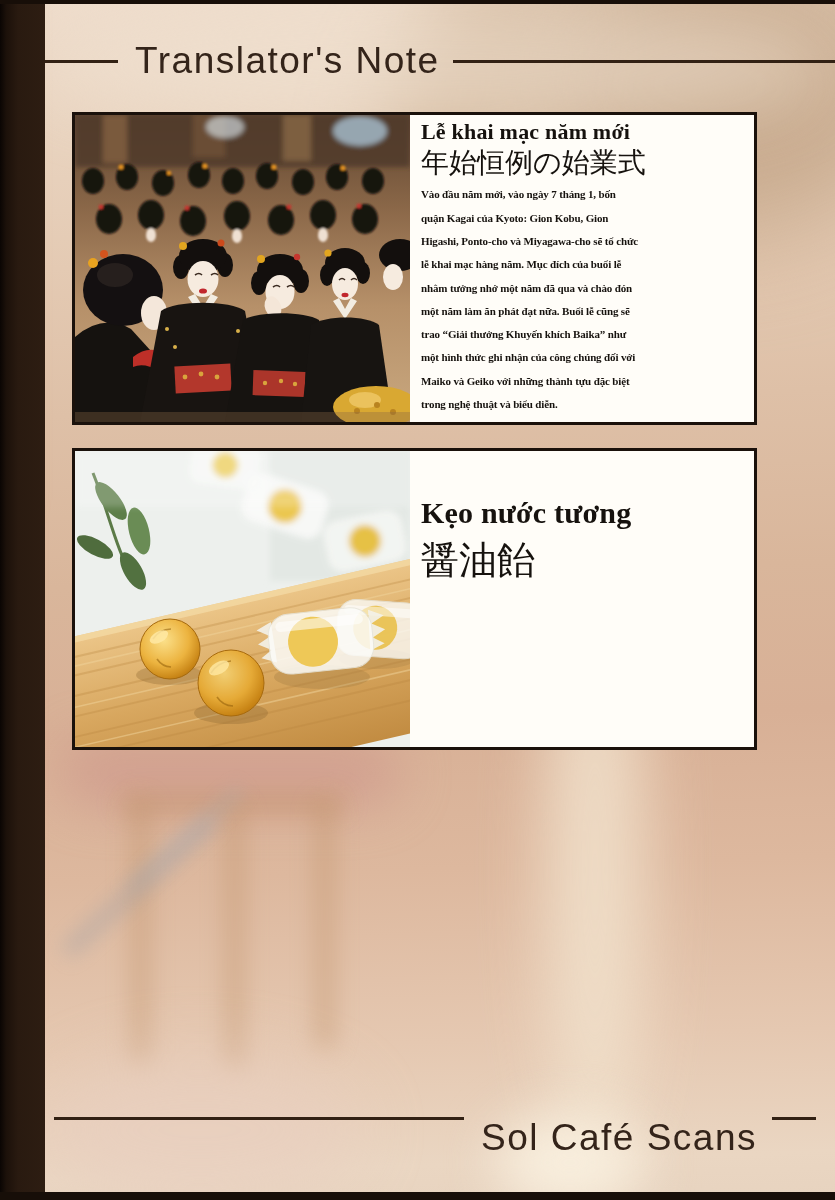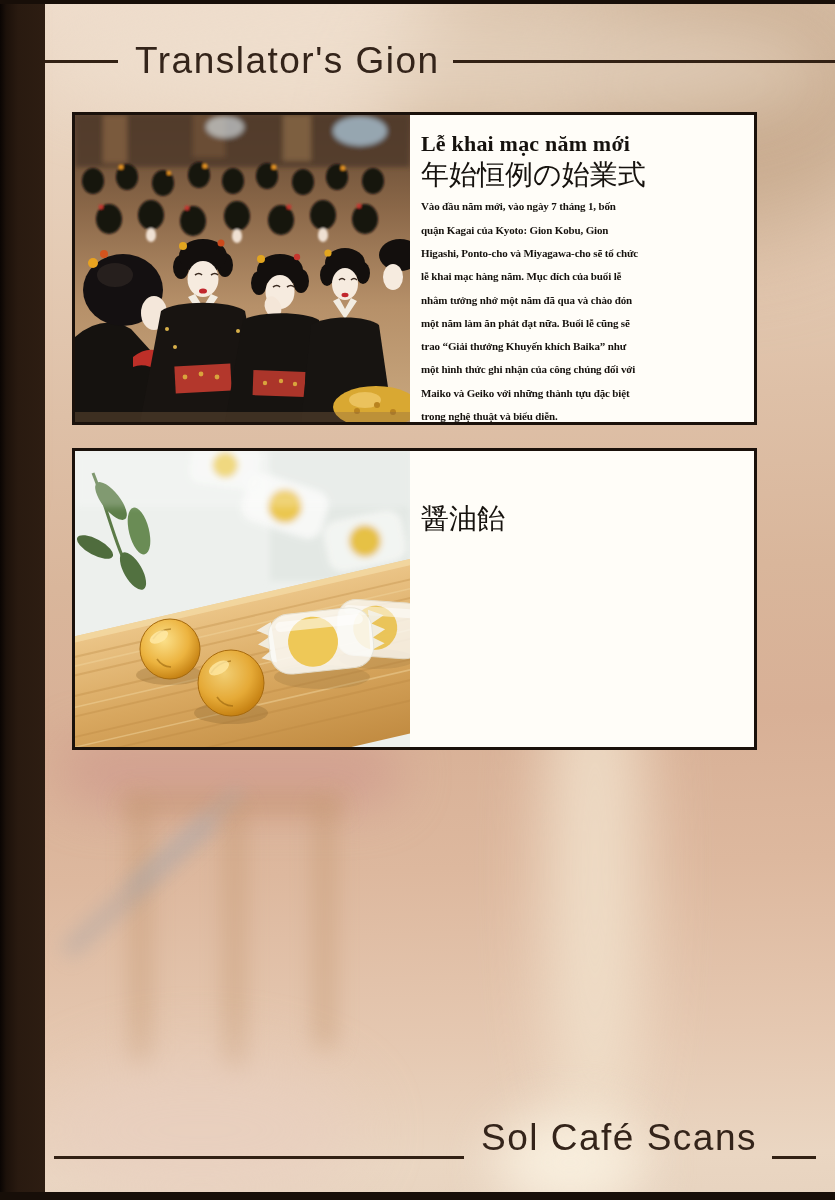--- a/index.html
+++ b/index.html
@@ -31,39 +31,39 @@
   .top-line{position:absolute;top:0;left:0;right:0;height:4px;background:#170e08;z-index:5;}
   .bottom-line{position:absolute;bottom:0;left:0;right:0;height:8px;background:#170e08;z-index:5;}
   .left-bar{position:absolute;top:0;left:0;bottom:0;width:45px;z-index:4;
     background:linear-gradient(90deg,#0a0503 0%,#1c110a 14%,#291a10 40%,#2d1d12 100%);}
   
   .rule{height:3px;background:#322114;}
   .note-header{position:absolute;left:45px;right:0;top:36px;height:50px;display:flex;align-items:center;z-index:6;}
   .note-header .dash-l{width:73px;margin-right:17px;}
   .note-header .rule-r{flex:1;margin-left:13px;}
   .wordmark{font-size:37px;font-weight:400;color:#34241a;letter-spacing:1.5px;white-space:nowrap;}
-  .scan-footer{position:absolute;left:54px;right:19px;top:1117px;height:42px;display:flex;align-items:flex-end;z-index:6;}
+  .scan-footer{position:absolute;left:54px;right:19px;top:1117px;height:42px;display:flex;align-items:flex-start;z-index:6;}
   .scan-footer .rule-l{flex:1;margin-right:17px;}
   .scan-footer .dash-r{width:44px;margin-left:15px;}
   
   .card{position:absolute;left:72px;width:685px;background:#fffdf8;border:3px solid #1a110b;
     display:flex;z-index:6;box-sizing:border-box;}
   .card1{top:112px;height:313px;}
   .card2{top:448px;height:302px;}
   .card-image{width:335px;flex:none;position:relative;overflow:hidden;background:#c9a87f;}
   .card-image svg{position:absolute;inset:0;width:100%;height:100%;display:block;}
-  .card-text{flex:1;min-width:0;padding:16px 0 0 11px;color:#16120e;
+  .card-text{flex:1;min-width:0;padding:4px 0 0 11px;color:#16120e;
     font-family:"Liberation Serif","DejaVu Serif",serif;}
   .card-text h2{margin:0;font-size:22px;line-height:1.2;font-weight:bold;letter-spacing:.2px;white-space:pre;}
   .card-text h3{margin:0 0 3px;font-size:28px;line-height:1.25;font-weight:500;white-space:pre;}
   .card-text p{margin:0;font-weight:bold;white-space:pre;}
   .card1 .card-text p{font-size:11px;line-height:23.3px;letter-spacing:-0.15px;}
   .card2 .card-text{padding-top:44px;}
   .card2 .card-text h2{font-size:30px;}
-  .card2 .card-text h3{font-size:28px;margin:6px 0 0;}
+  .card2 .card-text h3{font-size:38px;margin:6px 0 0;}
   .card2 .card-text p{margin-top:21px;font-size:22px;line-height:33px;letter-spacing:-0.2px;}
 </style>
 </head>
 <body>
 
 <div class="page">
 
   <div class="bg">
     <div class="base"></div>
     <div class="blob b1"></div>
@@ -82,21 +82,21 @@
     <div class="blob b14"></div>
       <div class="blob b15"></div>
   </div>
 
   <div class="top-line"></div>
   <div class="left-bar"></div>
   <div class="bottom-line"></div>
 
   <header class="note-header">
     <span class="rule dash-l"></span>
-    <span class="wordmark">Translator's Gion</span>
+    <span class="wordmark">Translator's Note</span>
     <span class="rule rule-r"></span>
   </header>
 
   <section class="card card1">
     <div class="card-image">
       <svg viewBox="0 0 335 307" preserveAspectRatio="none">
         <defs>
           <linearGradient id="gBg" x1="0" y1="0" x2="0" y2="1">
             <stop offset="0" stop-color="#5e4530"></stop>
               <stop offset=".3" stop-color="#8a6748"></stop>
@@ -333,20 +333,21 @@
           <path d="M198,166 l-15,7 l13,7 l-13,7 l13,7 l-11,7 l15,6 Z" fill="#f3f2ea" opacity=".9"></path>
           <path d="M296,164 l15,7 l-13,7 l13,7 l-13,7 l11,7 l-15,6 Z" fill="#f3f2ea" opacity=".9"></path>
           <rect x="194" y="160" width="104" height="60" rx="21" fill="#fcfcf9" opacity=".85" stroke="#e6e5db"></rect>
           <circle cx="238" cy="190" r="25" fill="#edc54f" opacity=".95"></circle>
           <rect x="202" y="167" width="88" height="10" rx="5" fill="#ffffff" opacity=".55"></rect>
         </g>
         <rect width="335" height="56" fill="#ffffff" opacity=".22" filter="url(#f3)"></rect>
       </svg>
     </div>
     <div class="card-text">
+      <h2>Kẹo nước tương</h2>
       <h3>醤油飴</h3>
     </div>
   </section>
 
   <footer class="scan-footer">
     <span class="rule rule-l"></span>
     <span class="wordmark">Sol Café Scans</span>
     <span class="rule dash-r"></span>
   </footer>
 

